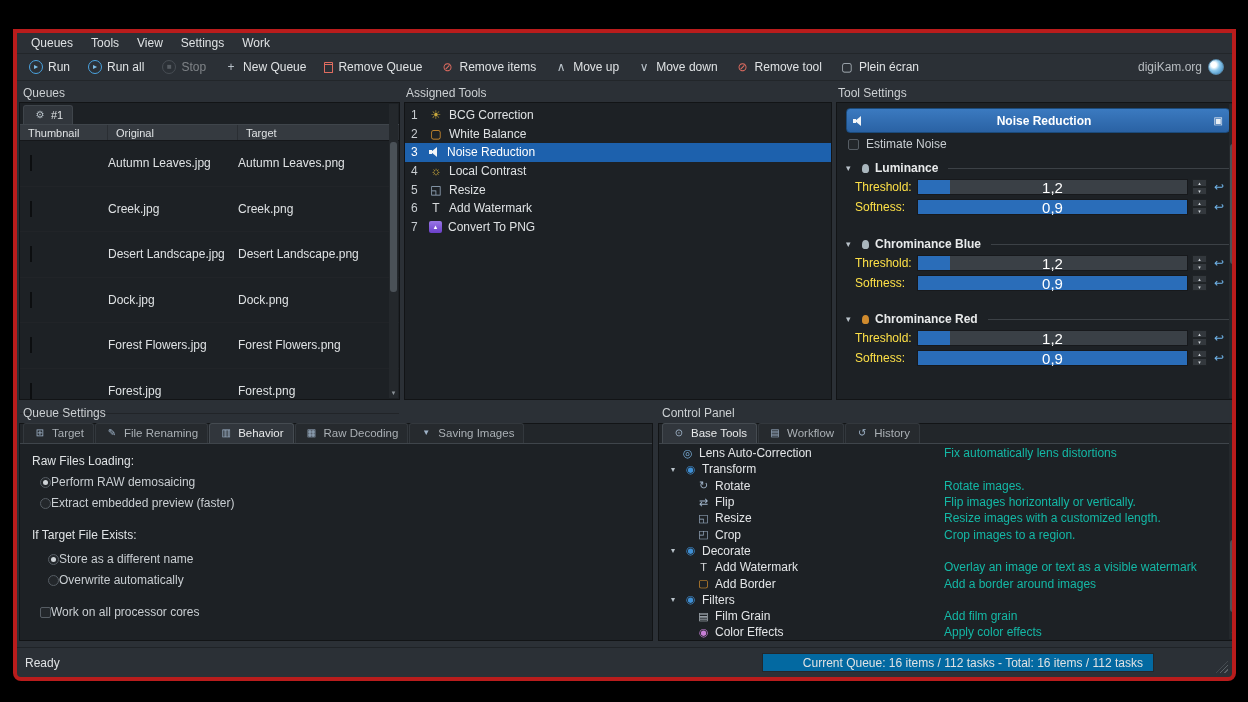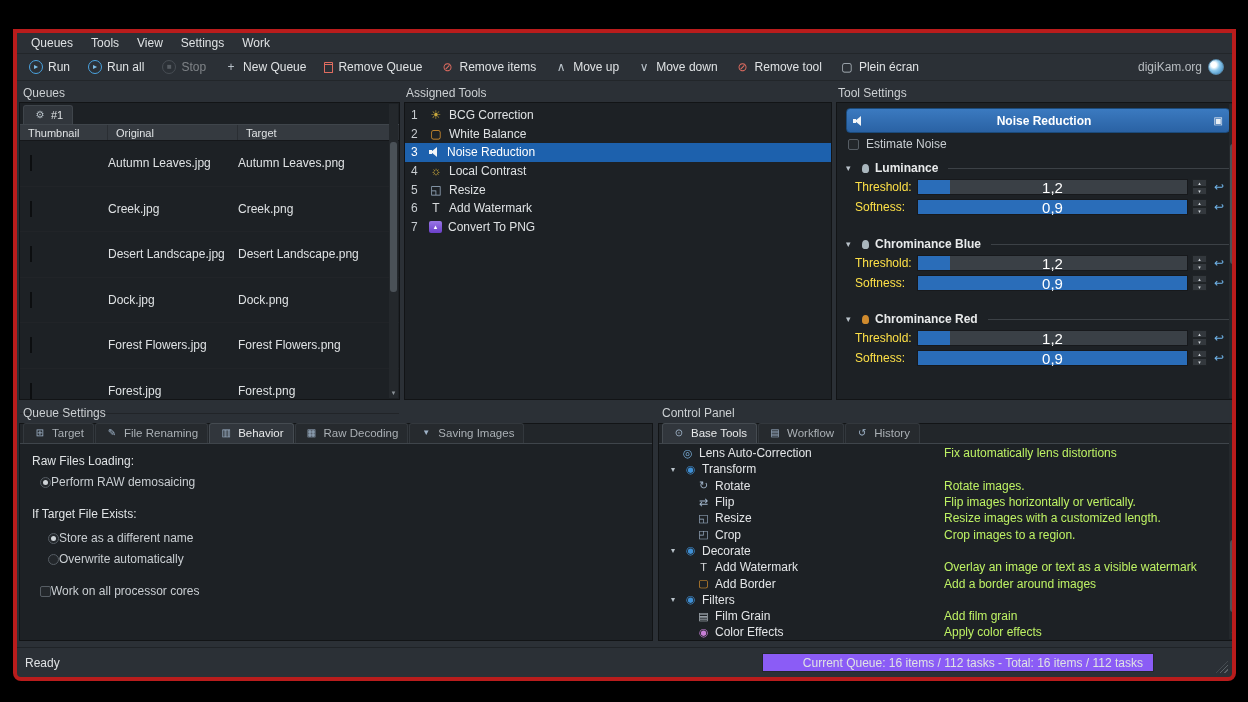--- a/index.html
+++ b/index.html
@@ -90,25 +90,25 @@
   
   .qs-label{margin:10px 0 0 12px;color:#dfe2e4}
   .qs-opt{display:flex;align-items:center;margin:7px 0 0 20px;color:#c9ced2}
   .qs-opt.ind{margin-left:28px}
   
   .treewrap{position:absolute;left:2px;right:11px;top:21px;bottom:1px;overflow:hidden}
   .tree-row{position:relative;display:flex;align-items:center;height:16.3px;gap:5px}
   .tree-row .tw{width:12px;font-size:8px;color:#b9c2c9;text-align:center;flex:none}
   .tree-row .ti{width:13px;font-size:11px;text-align:center;flex:none}
   .tree-row .tl{color:#e3e5e7;white-space:nowrap}
-  .tree-row .td{position:absolute;left:283px;color:#bef264;white-space:nowrap}
+  .tree-row .td{position:absolute;left:283px;color:#14b8a6;white-space:nowrap}
   .pad-leaf0{padding-left:20px}.pad-g{padding-left:6px}.pad-l1{padding-left:36px}
   
   .statusbar{position:absolute;left:0;right:0;bottom:0;height:30px;border-top:1px solid #1f2327;display:flex;align-items:center;padding:0 8px}
-  .statbox{position:absolute;right:78px;top:5px;width:392px;height:19px;border:1px solid #23272b;background:#8b5cf6;
+  .statbox{position:absolute;right:78px;top:5px;width:392px;height:19px;border:1px solid #23272b;background:#0369a1;
     display:flex;align-items:center;justify-content:flex-end;padding-right:10px;color:#dfe2e4}
   .grip{position:absolute;right:4px;bottom:4px;width:12px;height:12px;
     background:repeating-linear-gradient(135deg,transparent 0 2px,#5a6166 2px 3px);
     clip-path:polygon(100% 0,100% 100%,0 100%)}
 </style>
 </head>
 <body>
 
 <div class="window">
 
@@ -387,20 +387,24 @@
       <span class="tab">
         <span class="ico c-dim" style="font-size:8px">▼</span>
         <span>Saving Images</span>
       </span>
     </div>
     <div class="qs-label">Raw Files Loading:</div>
     <div class="qs-opt">
       <span class="radio on"></span>
       <span>Perform RAW demosaicing</span>
     </div>
+    <div class="qs-opt">
+      <span class="radio"></span>
+      <span>Extract embedded preview (faster)</span>
+    </div>
     <div class="qs-label" style="margin-top:18px">If Target File Exists:</div>
     <div class="qs-opt ind" style="margin-top:10px">
       <span class="radio on"></span>
       <span>Store as a different name</span>
     </div>
     <div class="qs-opt ind">
       <span class="radio"></span>
       <span>Overwrite automatically</span>
     </div>
     <div class="qs-opt" style="margin-top:18px">

